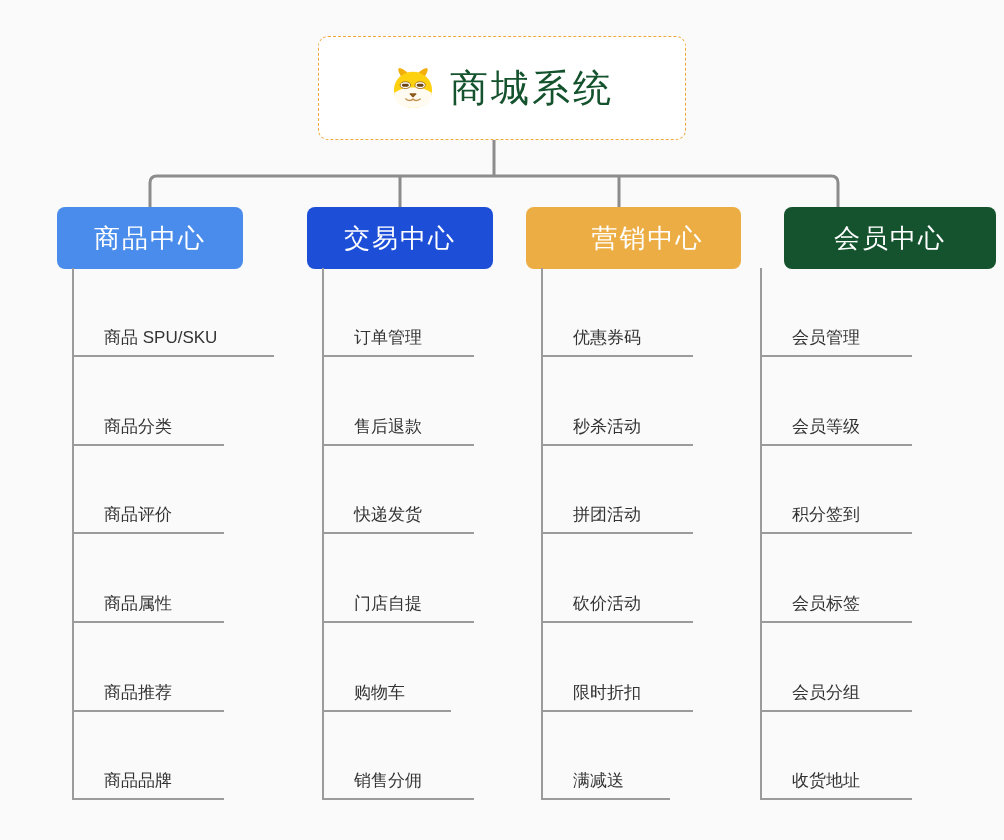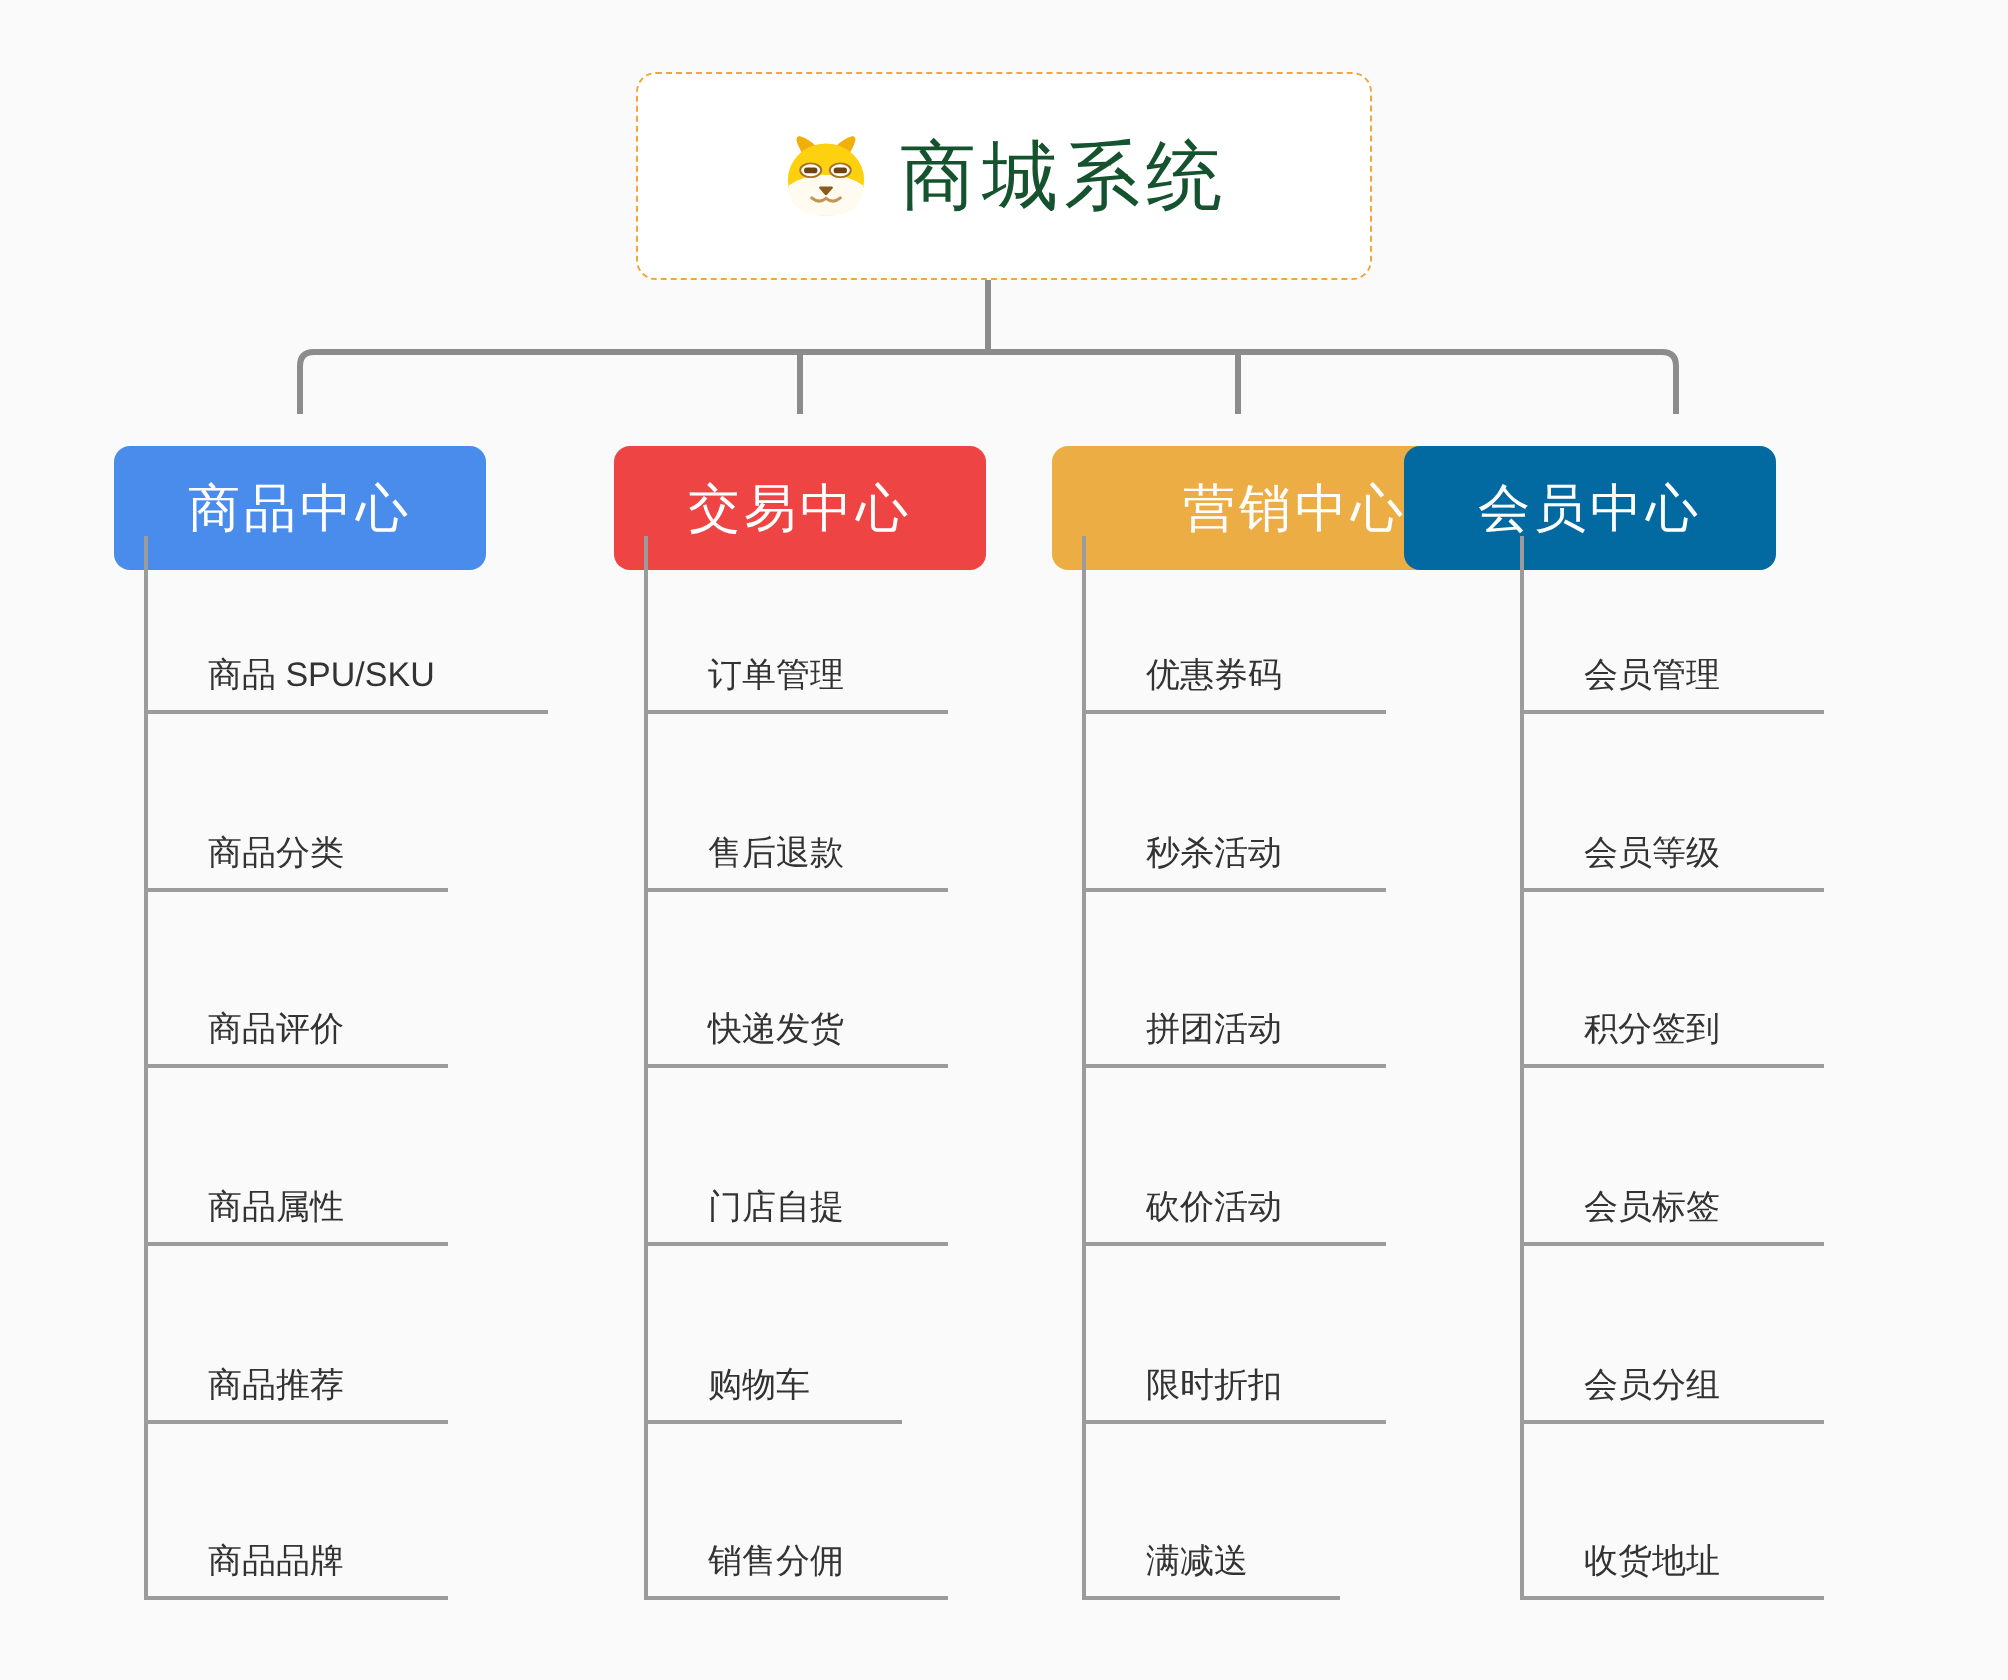--- a/index.html
+++ b/index.html
@@ -17,26 +17,26 @@
   .root-title{
     font-size:38px;font-weight:500;color:#14532d;letter-spacing:3px;white-space:nowrap;
   }
   
   .connector-svg{position:absolute;left:0;top:0;pointer-events:none;}
   .spine{position:absolute;width:2px;top:268px;height:532px;background:#9b9b9b;}
   
   .branch{
     position:absolute;top:207px;height:62px;border-radius:8px;
     display:flex;align-items:center;justify-content:center;
-    color:#ffffff;font-size:26px;letter-spacing:2px;white-space:nowrap;margin-top:16px;
+    color:#ffffff;font-size:26px;letter-spacing:2px;white-space:nowrap;
   }
   .b0{left:57px;width:186px;background:#4a8cec;}
-  .b1{left:307px;width:186px;background:#ef4444;}
+  .b1{left:307px;width:186px;background:#1d4ed8;}
   .b2{left:526px;width:187px;background:#ecae44;padding-left:28px;}
-  .b3{left:702px;width:186px;background:#0369a1;}
+  .b3{left:784px;width:212px;background:#14532d;}
   
   .item{
     position:absolute;height:40px;box-sizing:border-box;
     border-bottom:2px solid #9b9b9b;
     display:flex;align-items:flex-end;
     padding:0 0 6px 32px;
     font-size:17px;color:#333333;white-space:nowrap;
   }
   
   .c0{left:72px;} .c1{left:322px;} .c2{left:541px;} .c3{left:760px;}

